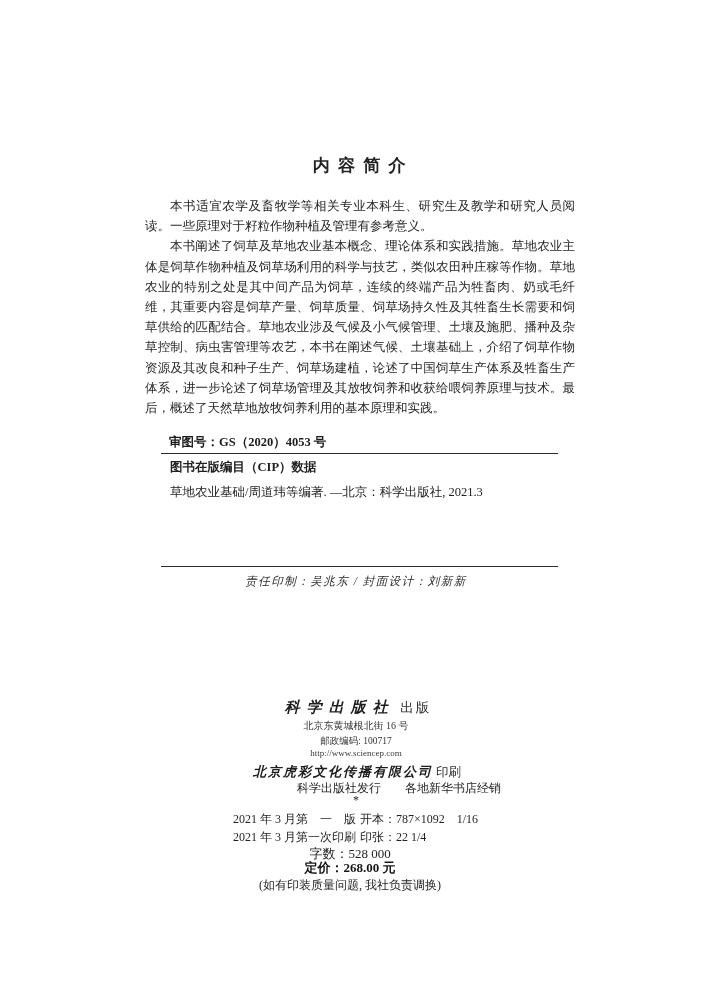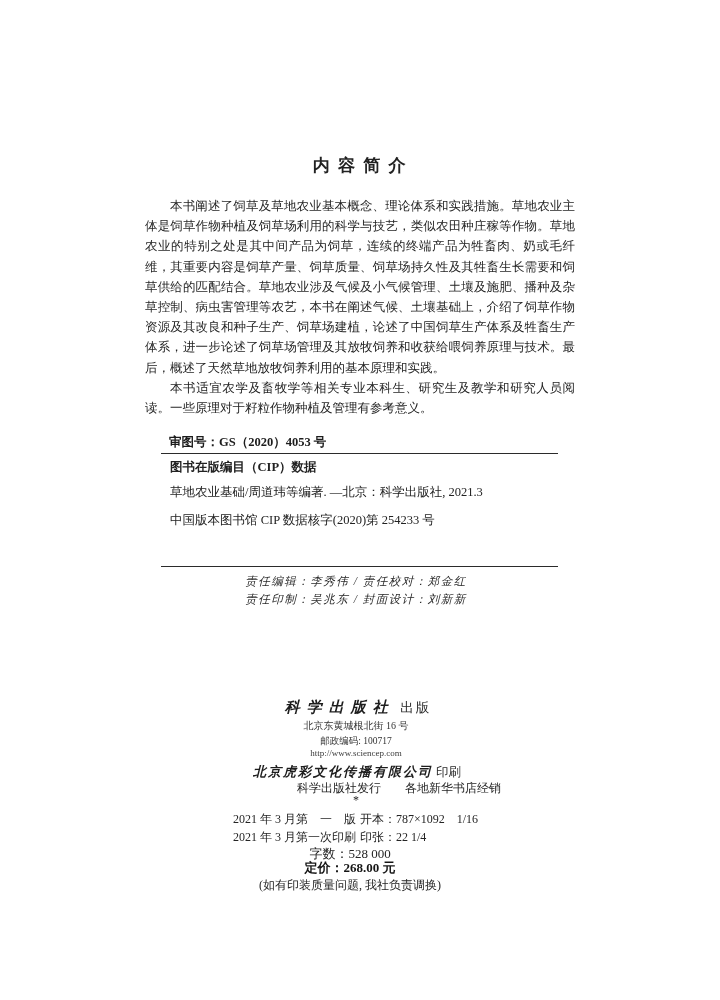--- a/index.html
+++ b/index.html
@@ -87,38 +87,36 @@
   .wordcount { top: 845px; left: 0; width: 700px; text-align: center; font-size: 13px; color: #242424; }
   .price     { top: 859px; left: 0; width: 700px; text-align: center; font-size: 13px; font-weight: bold; color: #151515; }
   .note      { top: 877px; left: 0; width: 700px; text-align: center; font-size: 12px; color: #242424; }
 </style>
 </head>
 <body>
 
 <div class="abs title">内 容 简 介</div>
 
 <div class="abs intro">
+  <p>本书适宜农学及畜牧学等相关专业本科生、研究生及教学和研究人员阅读。一些原理对于籽粒作物种植及管理有参考意义。</p>
   <p>本书阐述了饲草及草地农业基本概念、理论体系和实践措施。草地农业主体是饲草作物种植及饲草场利用的科学与技艺，类似农田种庄稼等作物。草地农业的特别之处是其中间产品为饲草，连续的终端产品为牲畜肉、奶或毛纤维，其重要内容是饲草产量、饲草质量、饲草场持久性及其牲畜生长需要和饲草供给的匹配结合。草地农业涉及气候及小气候管理、土壤及施肥、播种及杂草控制、病虫害管理等农艺，本书在阐述气候、土壤基础上，介绍了饲草作物资源及其改良和种子生产、饲草场建植，论述了中国饲草生产体系及牲畜生产体系，进一步论述了饲草场管理及其放牧饲养和收获给喂饲养原理与技术。最后，概述了天然草地放牧饲养利用的基本原理和实践。</p>
-  <p>本书适宜农学及畜牧学等相关专业本科生、研究生及教学和研究人员阅读。一些原理对于籽粒作物种植及管理有参考意义。</p>
 </div>
 
 <div class="abs approval">审图号：GS（2020）4053 号</div>
 
 <div class="abs rule rule1"></div>
 
 <div class="abs cip">
   <div class="cip-heading">图书在版编目（CIP）数据</div>
   <div class="cip-line">草地农业基础/周道玮等编著. —北京：科学出版社, 2021.3</div>
-  <div class="cip-reg">中国版本图书馆 CIP 数据核字(2020)第 254233 号</div>
 </div>
 
 <div class="abs rule rule2"></div>
 
 <div class="abs staff">
-  <div>责任编辑：李秀伟 / 责任校对：郑金红</div>
   <div>责任印制：吴兆东 / 封面设计：刘新新</div>
 </div>
 
 <div class="abs pub-line">
   <span class="pub-name">科学出版社</span><span class="pub-suffix"> 出版</span>
 </div>
 
 <div class="abs pub-address">北京东黄城根北街 16 号</div>
 <div class="abs pub-postcode">邮政编码: 100717</div>
 <div class="abs pub-website">http://www.sciencep.com</div>

